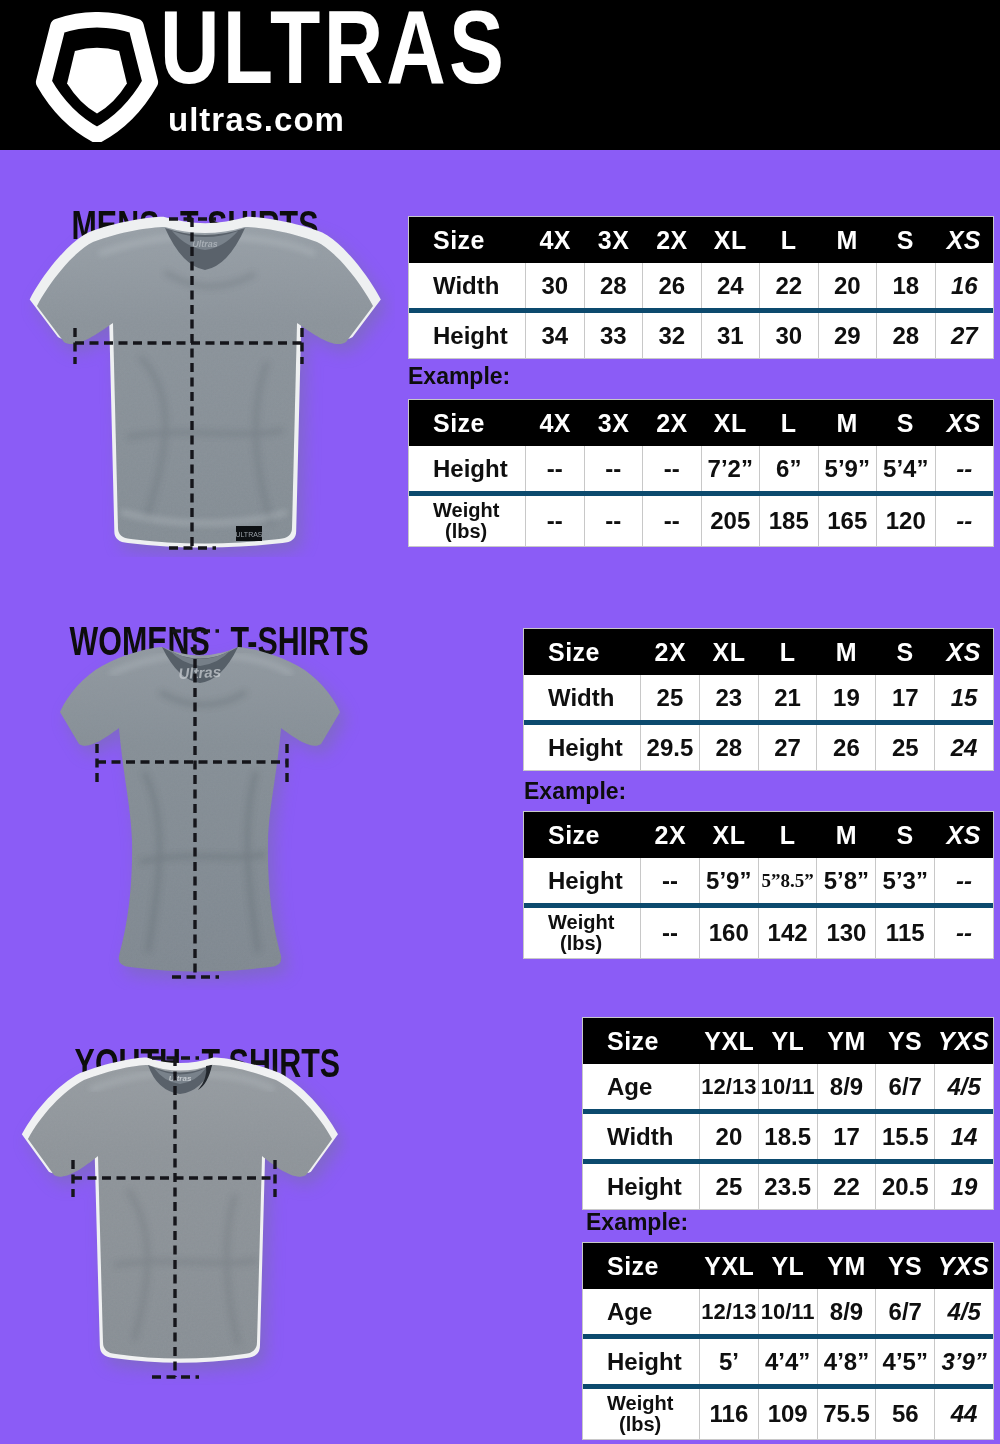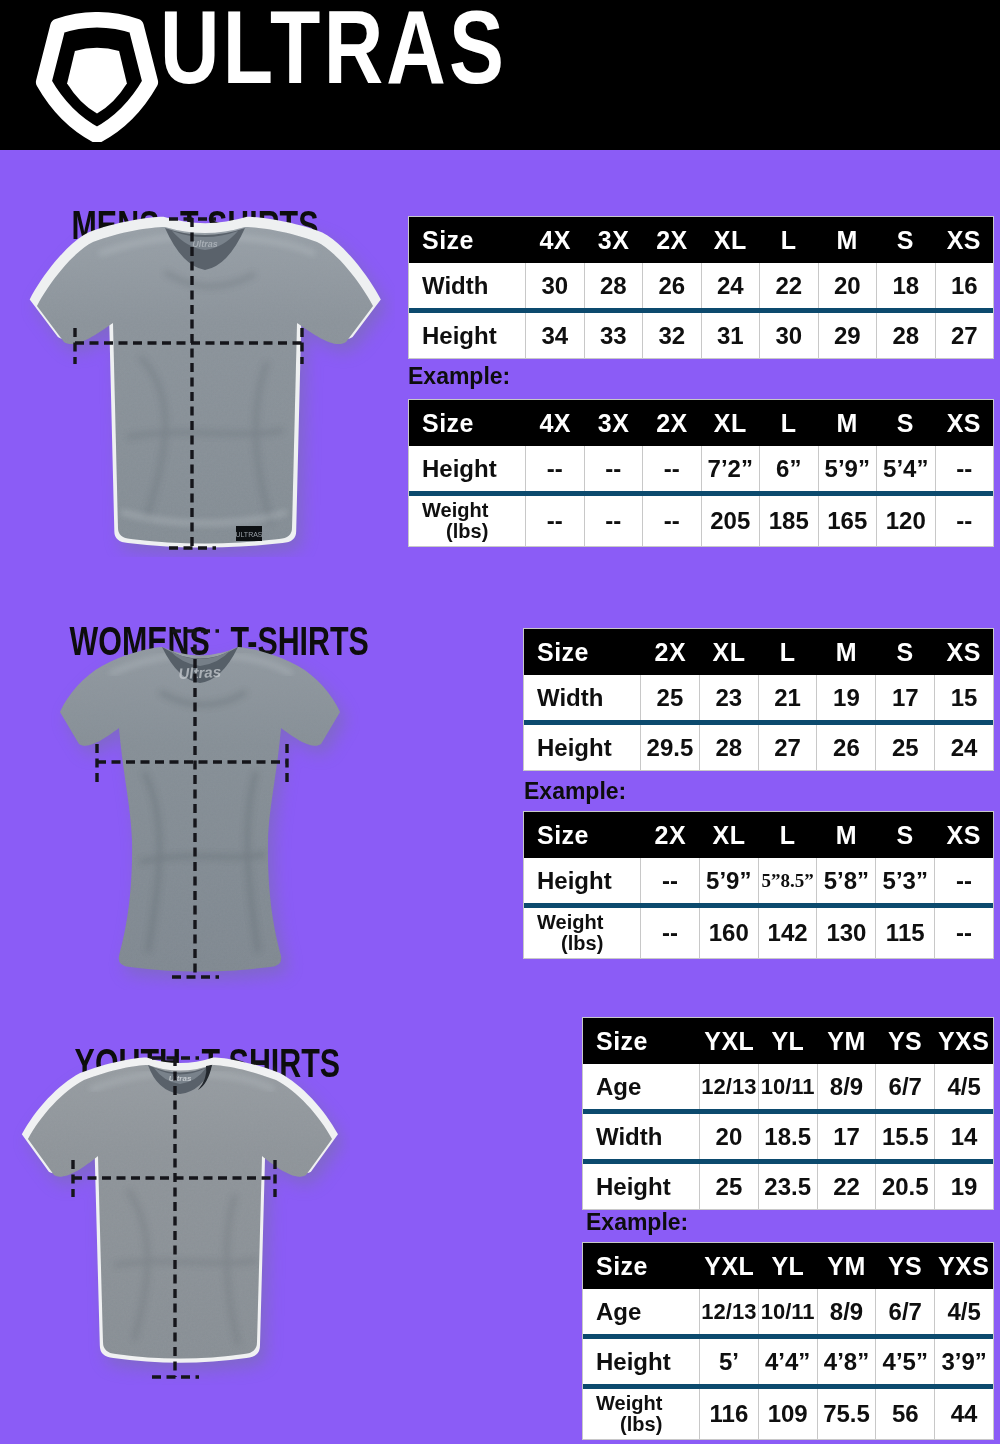--- a/index.html
+++ b/index.html
@@ -29,45 +29,46 @@
   #t-w-size   {left:523px;top:628px;width:469px;}
   #t-w-ex     {left:523px;top:811px;width:469px;}
   #t-y-size   {left:582px;top:1017px;width:410px;}
   #t-y-ex     {left:582px;top:1242px;width:410px;}
   .trow{display:flex;height:45px;border-bottom:5px solid #0c4a6e;}
   .trow:last-child{border-bottom:none;}
   .trow.tall{height:50px;}
   .trow.thead{height:46px;background:#000;border-bottom:none;}
   .tcell{flex:1;display:flex;align-items:center;justify-content:center;
          font-weight:bold;font-size:24px;color:#0f0f0f;border-right:1px solid #c8c8c8;box-sizing:border-box;}
-  .tcell:last-child{border-right:none;}
-  .tcell.lab{flex:0 0 117px;justify-content:flex-start;padding-left:13px;}
+  .tcell:last-child{border-right:none;font-style:italic;}
+  .tcell.lab{flex:0 0 117px;justify-content:flex-start;padding-left:24px;}
   .trow.thead .tcell{border-right:none;color:#fff;font-size:25px;letter-spacing:.5px;}
   .tcell.md{font-size:22px;text-align:right;}
   .tcell.sm{font-size:19px;font-family:Liberation Serif, serif;}
-  .tcell.two{font-size:20px;line-height:1.05;white-space:pre-line;text-align:right;justify-content:flex-start;}
+  .tcell.two{font-size:20px;line-height:1.05;white-space:pre-line;text-align:center;justify-content:flex-start;}
   
   .shirt{position:absolute;}
   #shirt-mens{left:15px;top:212px;width:380px;height:345px;}
   #shirt-womens{left:40px;top:622px;width:320px;height:368px;}
   #shirt-youth{left:10px;top:1050px;width:340px;height:335px;}
   .shirt svg{width:100%;height:100%;display:block;}
   .shirtbody{filter:drop-shadow(6px 8px 8px rgba(110,120,132,.38));}
 </style>
 </head>
 <body>
 
 <div class="page">
 
   <header class="brandbar">
     <svg class="logo" viewBox="0 0 100 100" aria-hidden="true">
       <path d="M20,11 Q50,1 80,11 L91,54 Q75,82 50,95 Q25,82 9,54 Z" fill="none" stroke="#ffffff" stroke-width="12" stroke-linejoin="round"></path>
       <path d="M33,30 Q50,25 67,30 L73,55 Q63,71 50,78 Q37,71 27,55 Z" fill="#ffffff"></path>
     </svg>
     <div class="brand">ULTRAS</div>
+    <div class="site">ultras.com</div>
   </header>
 
   <h2 class="sec-title" id="title-mens">MENS T-SHIRTS</h2>
 
   <div class="shirt" id="shirt-mens">
     <svg viewBox="0 0 380 345" aria-hidden="true">
       <defs>
         <filter id="noise-m" x="-10%" y="-10%" width="120%" height="120%">
           <feTurbulence type="fractalNoise" baseFrequency="0.55" numOctaves="2" stitchTiles="stitch"></feTurbulence>
           <feColorMatrix type="matrix" values="0 0 0 0 0.33  0 0 0 0 0.36  0 0 0 0 0.40  0.9 0 0 0 0"></feColorMatrix>

